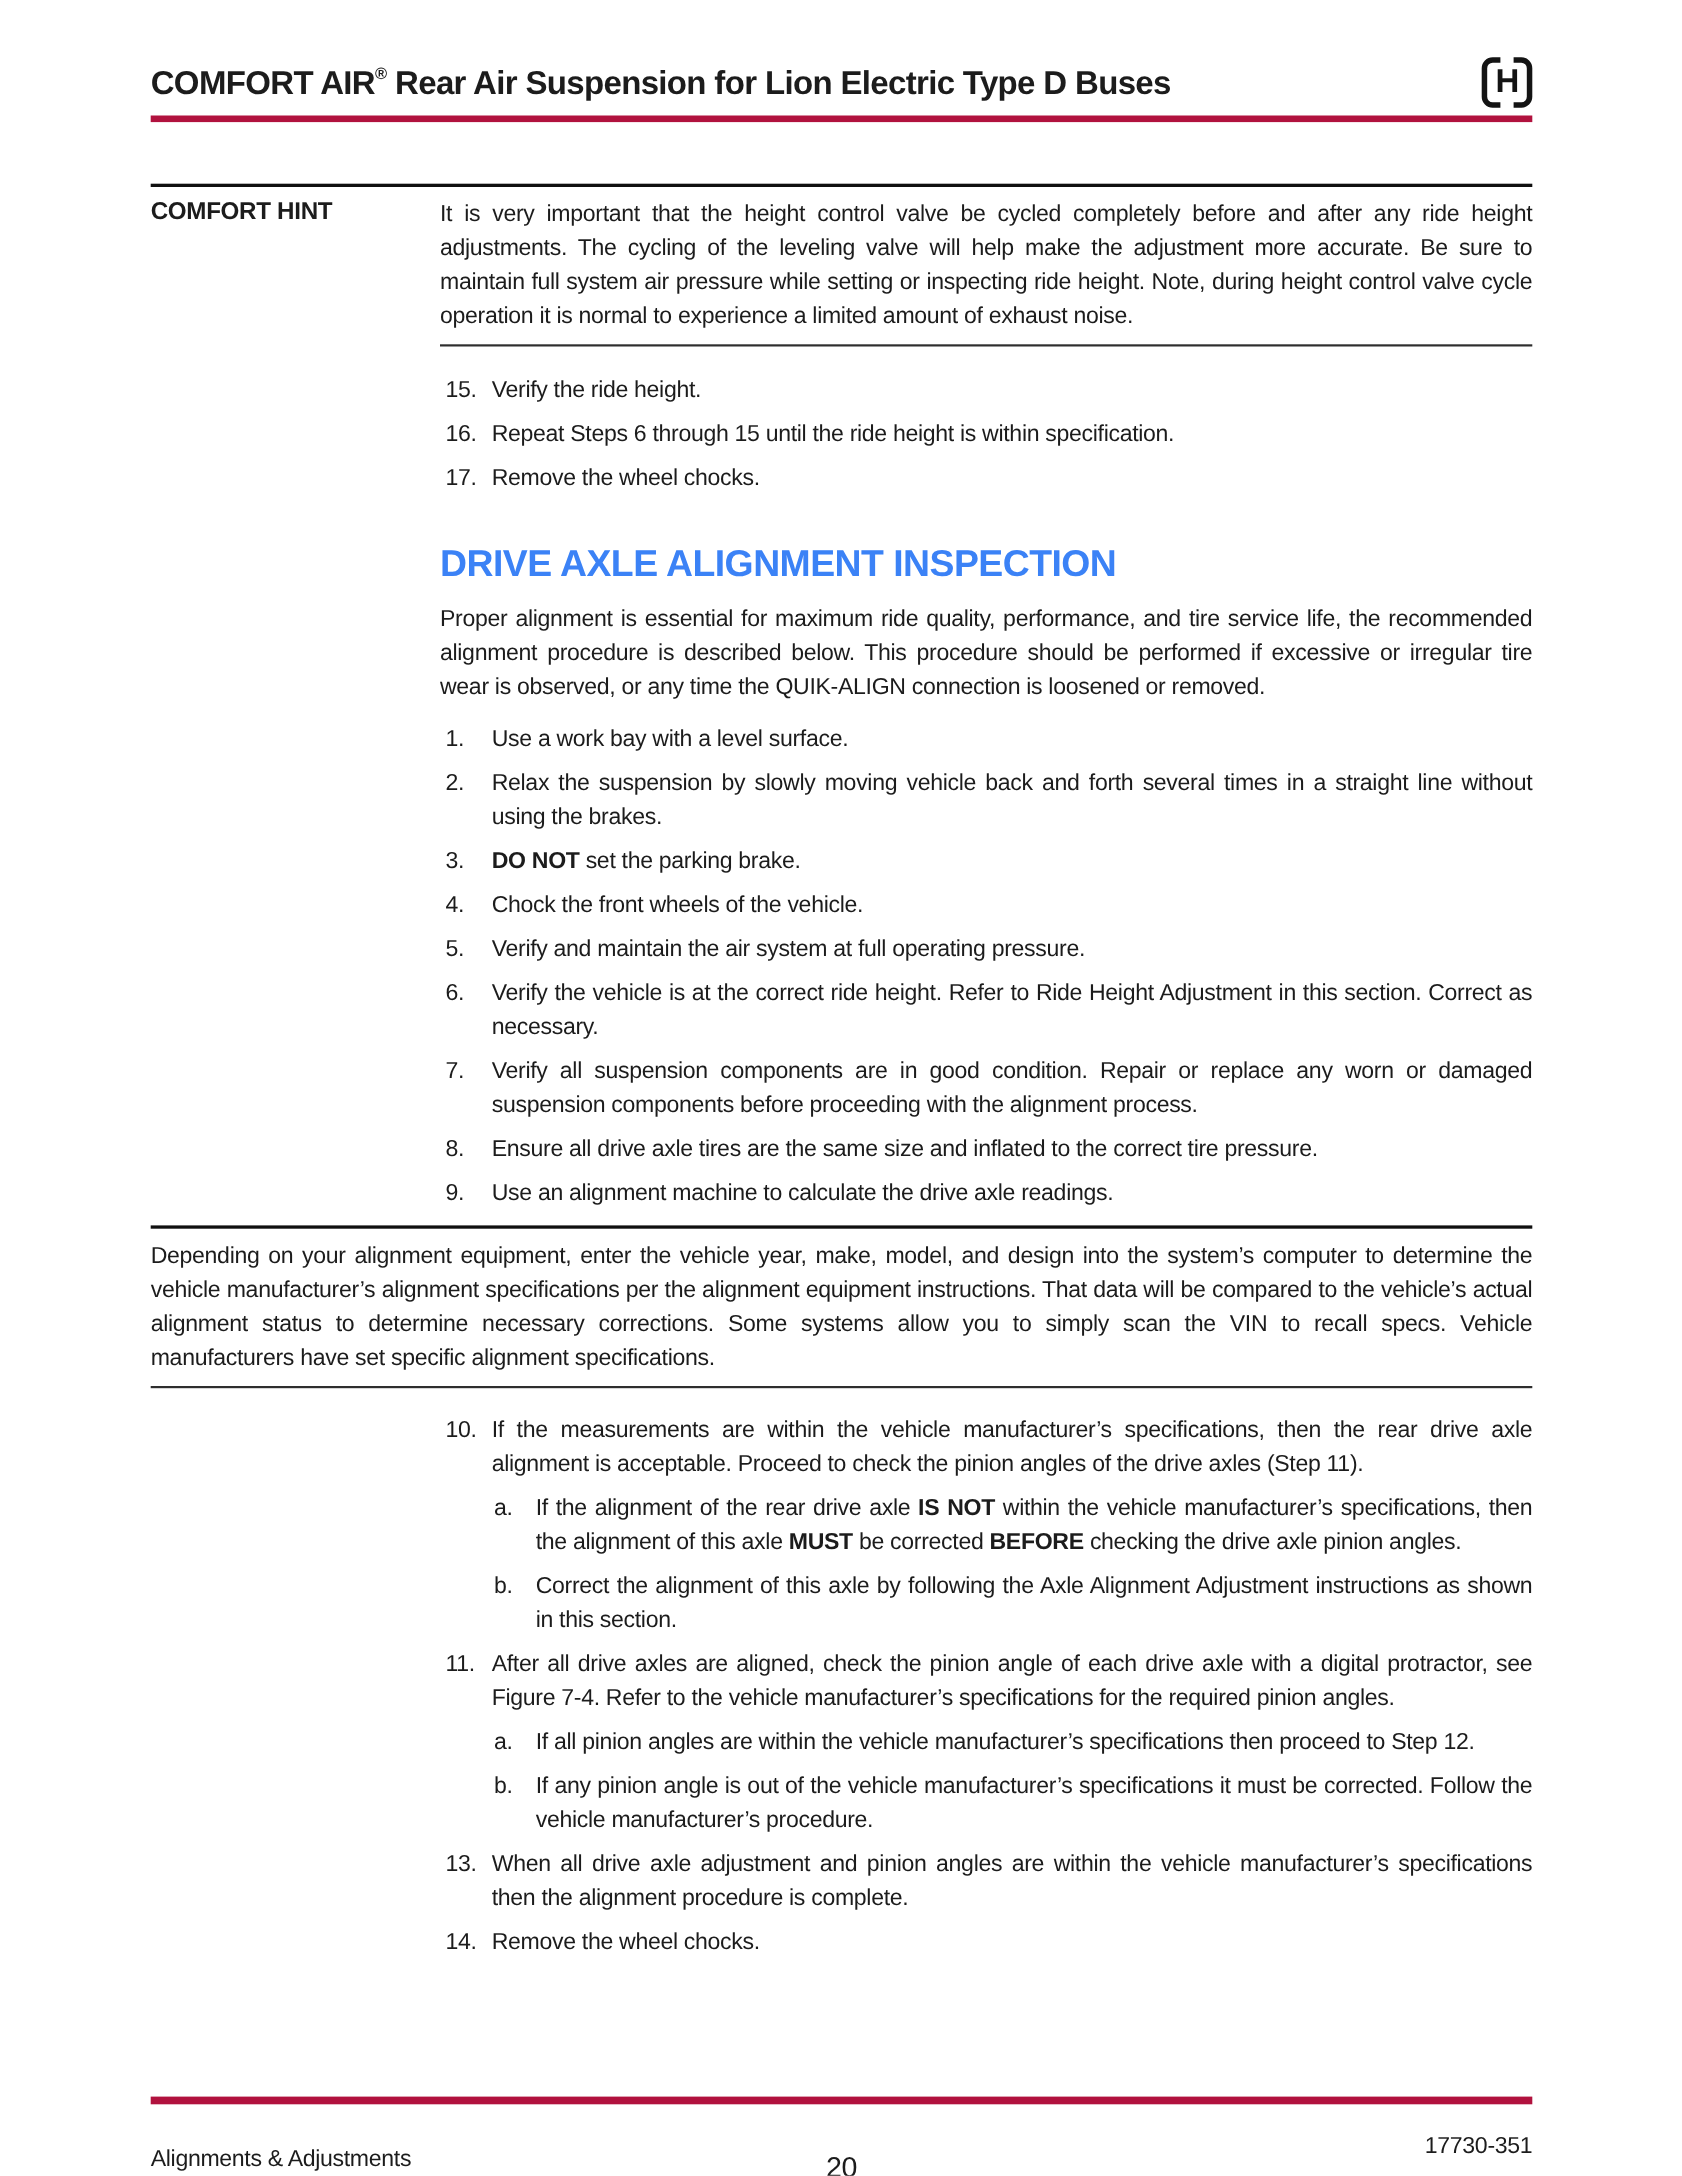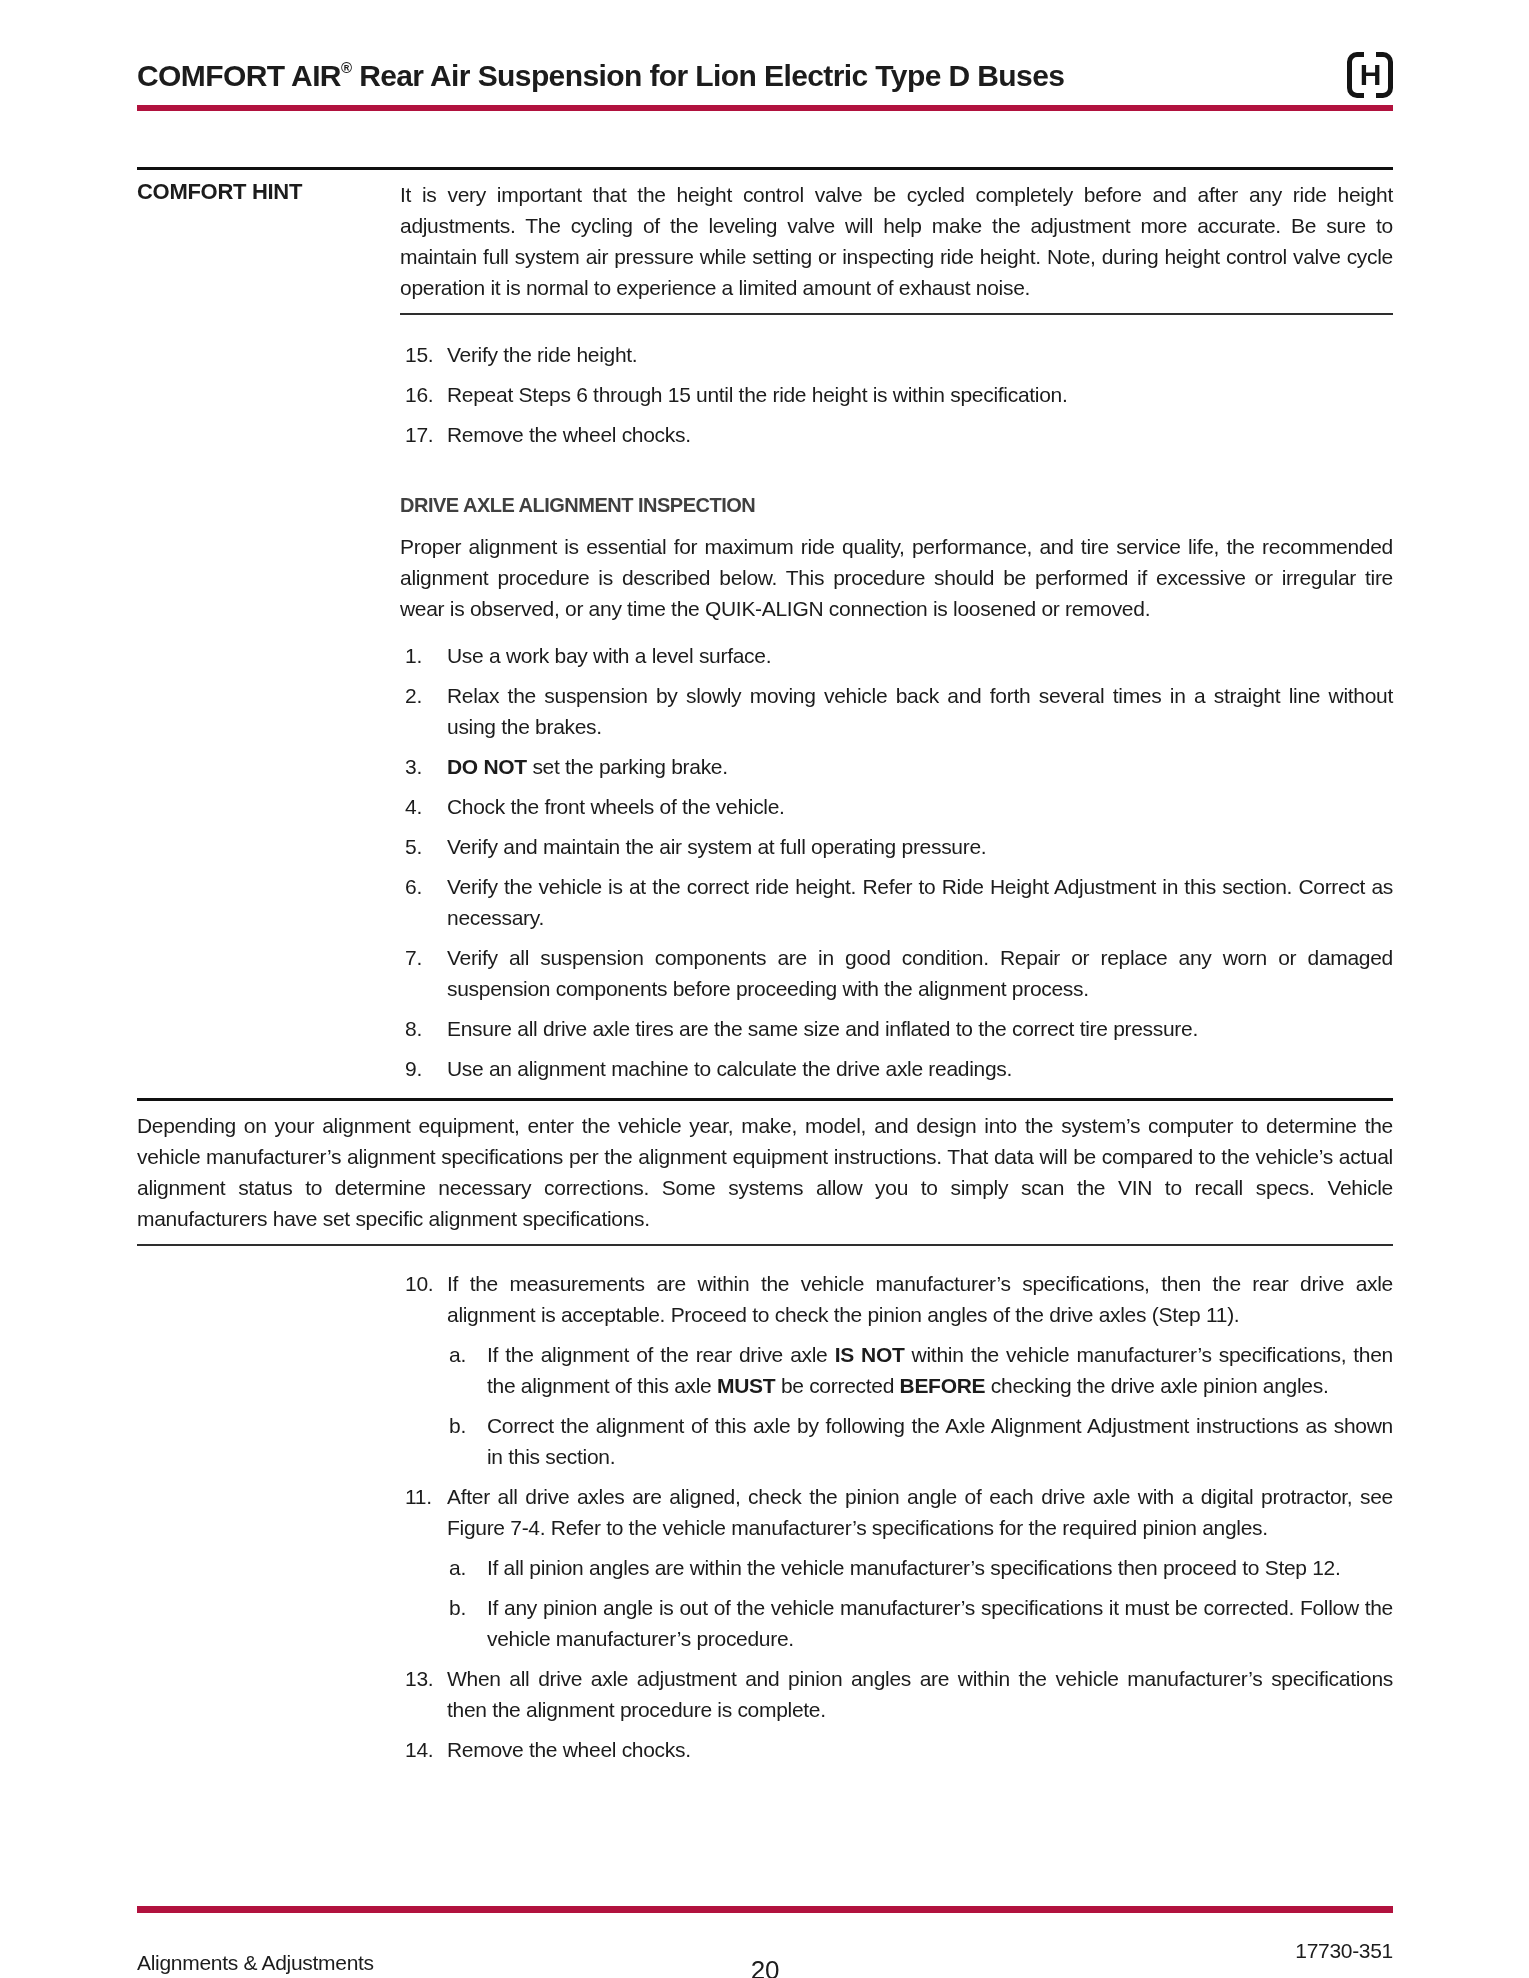--- a/index.html
+++ b/index.html
@@ -55,22 +55,22 @@
   .marker{flex:0 0 42px;font-size:21px;line-height:31px;letter-spacing:-0.3px;}
   .step-text{flex:1;display:block;font-size:21px;line-height:31px;letter-spacing:-0.3px;
              text-align:justify;text-align-last:left;}
   .step-text b{font-weight:700;}
   .step.sub{margin-left:44px;}
   .step.sub .marker{flex:0 0 38px;}
 
   
   .section-heading{
     margin:44px 0 14px 263px;width:993px;
-    font-size:20px;font-weight:700;letter-spacing:-0.5px;
-    color:#404040;
+    font-size:34px;font-weight:700;letter-spacing:-0.5px;
+    color:#3b82f6;
   }
   .intro{margin-left:263px;width:993px;margin-bottom:16px;}
 
   
   .note-section{margin-top:14px;}
   .after-note{margin-top:22px;}
 
   
   .footer{position:absolute;left:137px;width:1256px;top:1906px;}
   .footer-rule{height:7px;background:#B1123E;}

